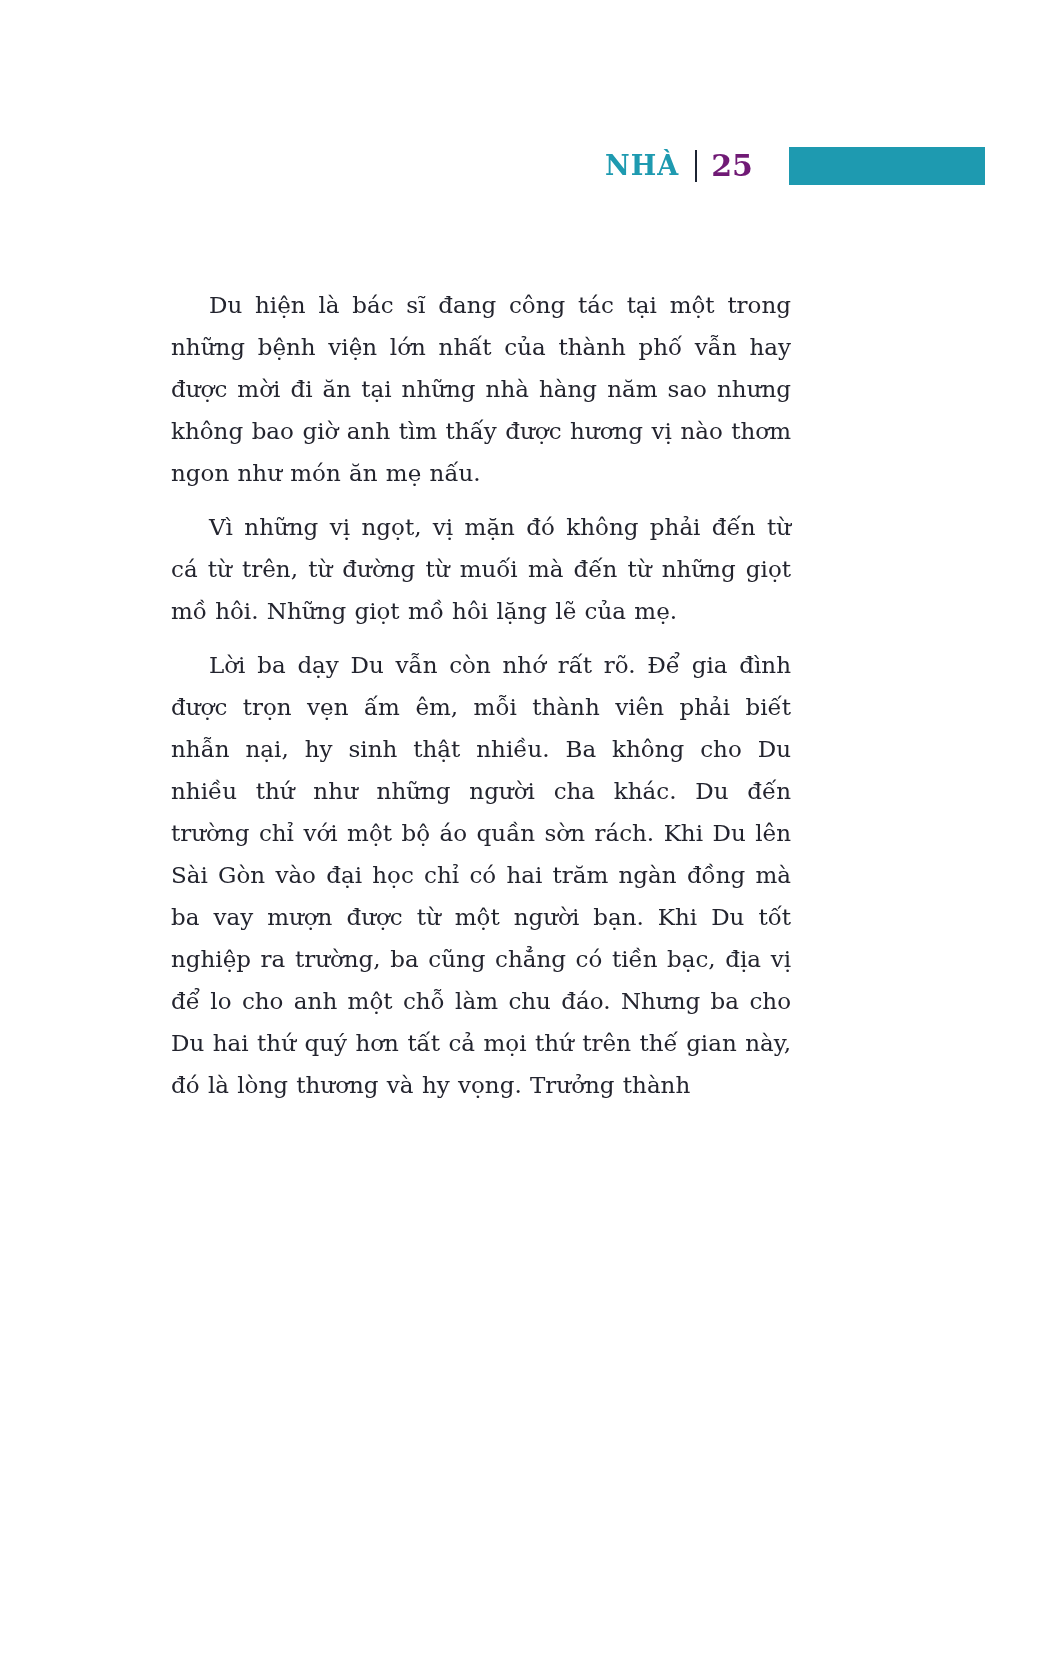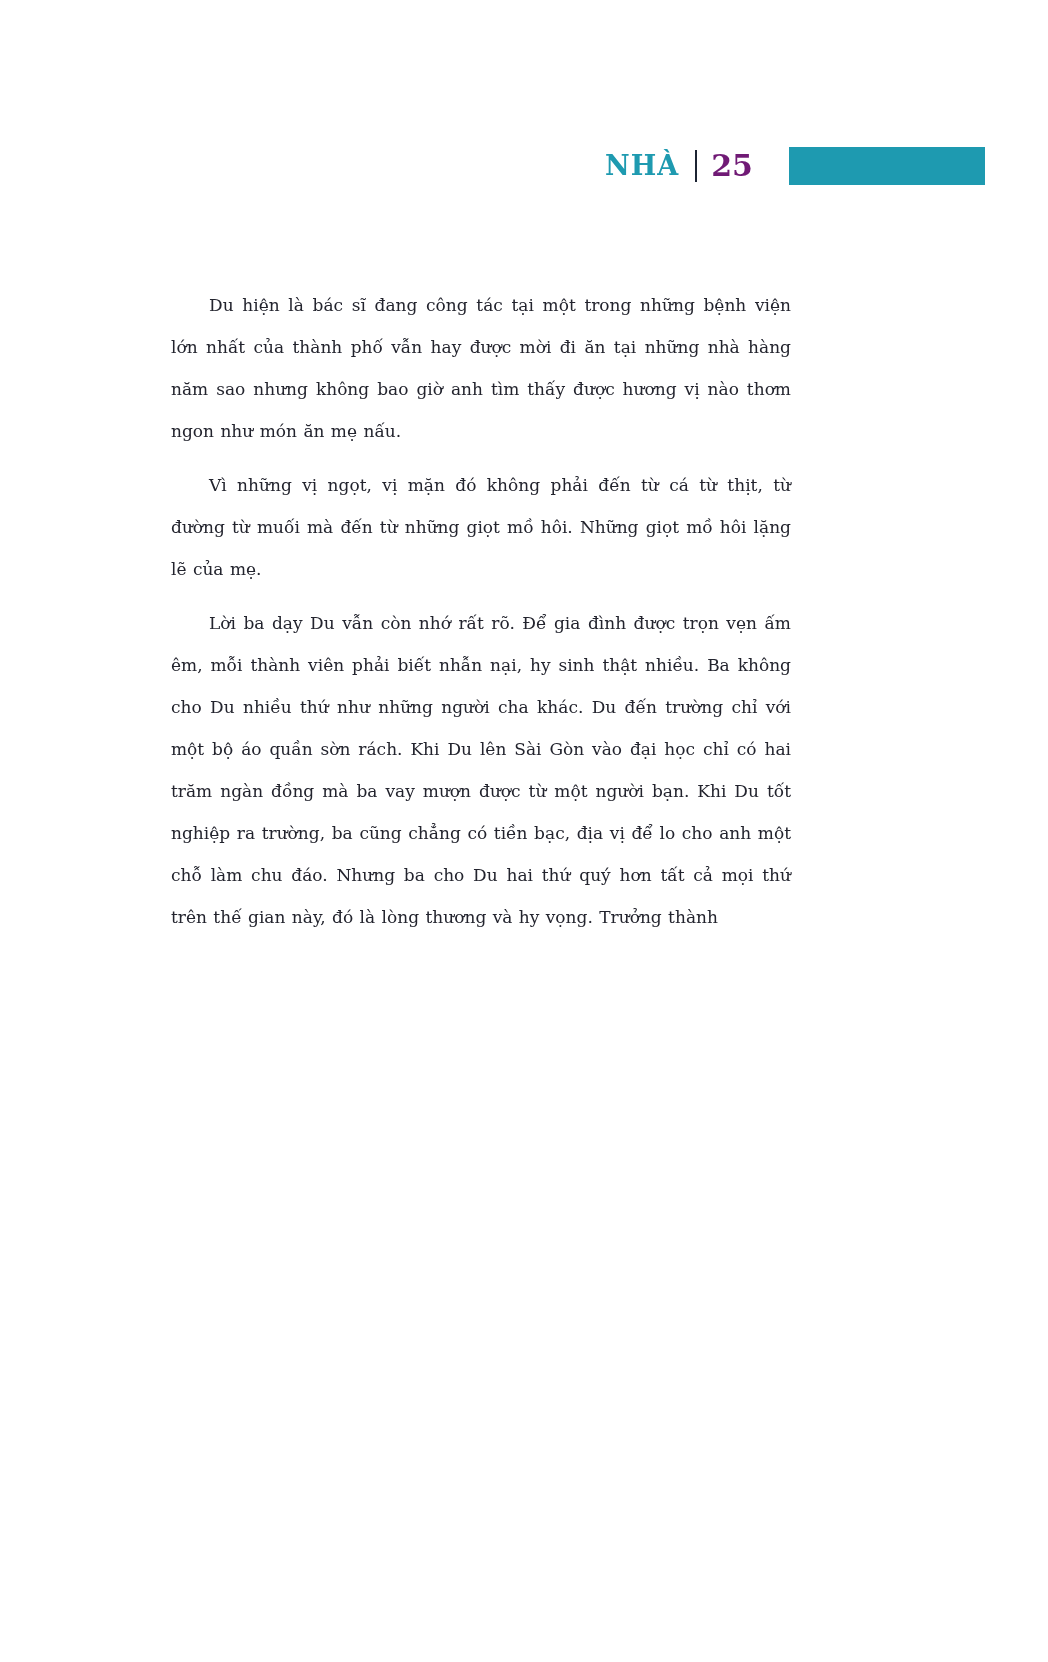--- a/index.html
+++ b/index.html
@@ -46,21 +46,21 @@
     margin-left: 36px;
   }
   .body-text {
     position: absolute;
     top: 284px;
     left: 171px;
     width: 620px;
   }
   .body-text p {
     margin: 0 0 12px 0;
-    font-size: 17px;
+    font-size: 23px;
     line-height: 42px;
     color: #23242e;
     text-align: justify;
     text-indent: 38px;
     word-spacing: 1px;
   }
 </style>
 </head>
 <body>
 
@@ -68,17 +68,17 @@
 
   <div class="header">
     <span class="chapter-title" style="color: rgb(30, 154, 176);">NHÀ</span>
     <span class="separator"></span>
     <span class="page-number">25</span>
     <span class="accent-bar" style="background: rgb(30, 154, 176);"></span>
   </div>
 
   <div class="body-text">
     <p>Du hiện là bác sĩ đang công tác tại một trong những bệnh viện lớn nhất của thành phố vẫn hay được mời đi ăn tại những nhà hàng năm sao nhưng không bao giờ anh tìm thấy được hương vị nào thơm ngon như món ăn mẹ nấu.</p>
-    <p>Vì những vị ngọt, vị mặn đó không phải đến từ cá từ thịt, từ đường từ muối mà đến từ những giọt mồ hôi. Những giọt mồ hôi lặng lẽ của mẹ.</p>
+    <p>Vì những vị ngọt, vị mặn đó không phải đến từ cá từ trên, từ đường từ muối mà đến từ những giọt mồ hôi. Những giọt mồ hôi lặng lẽ của mẹ.</p>
     <p>Lời ba dạy Du vẫn còn nhớ rất rõ. Để gia đình được trọn vẹn ấm êm, mỗi thành viên phải biết nhẫn nại, hy sinh thật nhiều. Ba không cho Du nhiều thứ như những người cha khác. Du đến trường chỉ với một bộ áo quần sờn rách. Khi Du lên Sài Gòn vào đại học chỉ có hai trăm ngàn đồng mà ba vay mượn được từ một người bạn. Khi Du tốt nghiệp ra trường, ba cũng chẳng có tiền bạc, địa vị để lo cho anh một chỗ làm chu đáo. Nhưng ba cho Du hai thứ quý hơn tất cả mọi thứ trên thế gian này, đó là lòng thương và hy vọng. Trưởng thành</p>
   </div>
 
 </div>
 
 </body></html>

